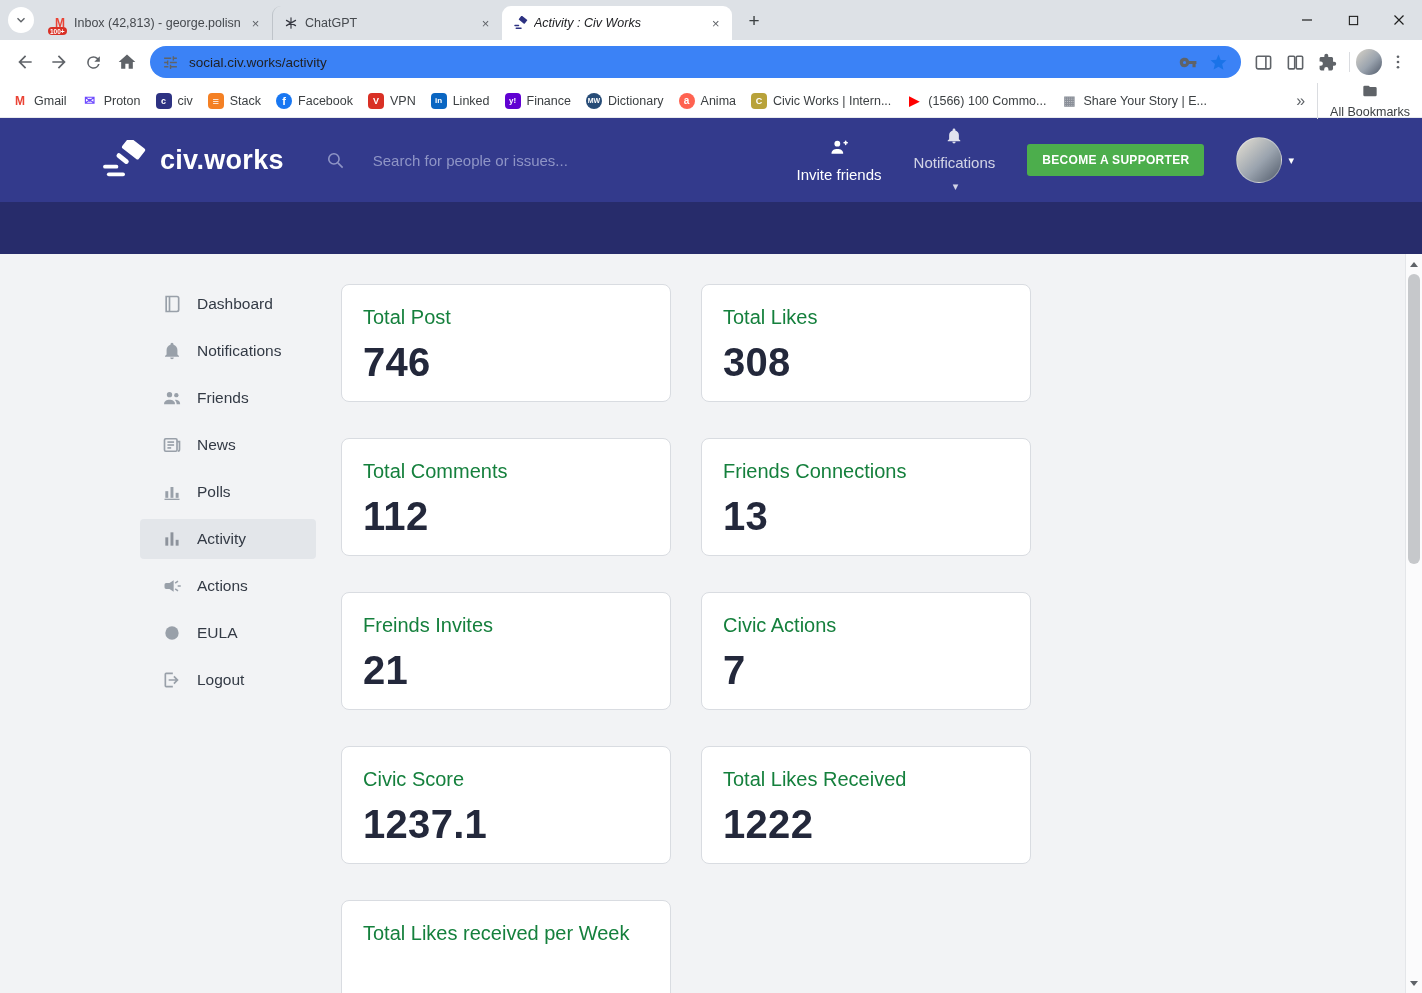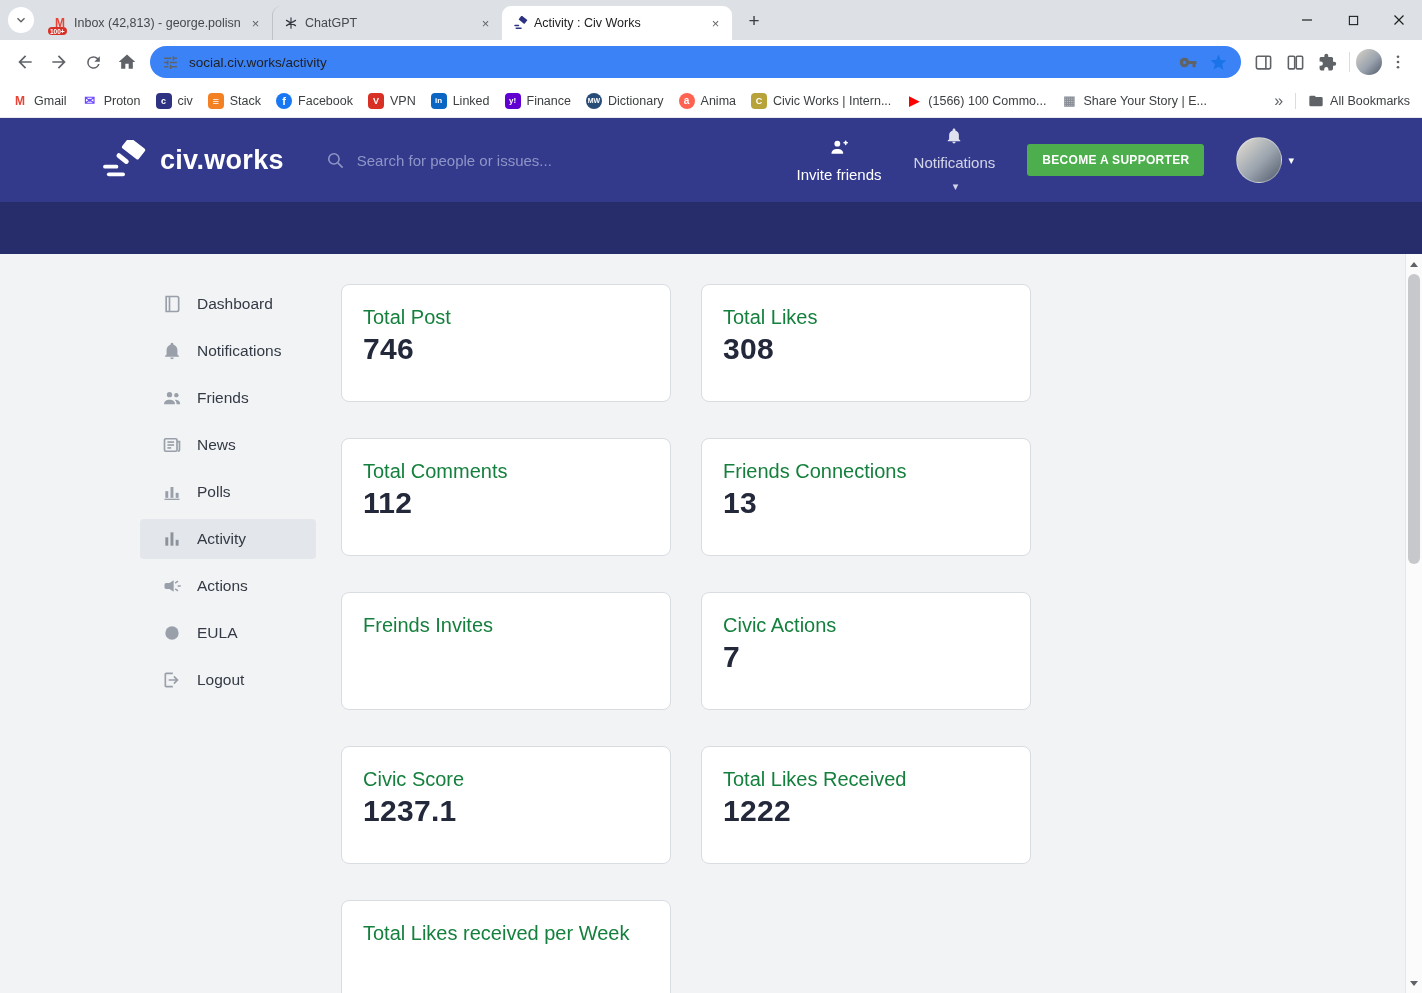--- a/index.html
+++ b/index.html
@@ -6,21 +6,21 @@
   html,body { width:1422px; height:993px; overflow:hidden; }
   body { font-family:"Liberation Sans", sans-serif; background:#f2f3f5; position:relative; }
   .ctr { display:flex; align-items:center; justify-content:center; }
 
   
   .tabstrip { height:40px; background:#dde1e6; display:flex; align-items:flex-end; padding-left:6px; }
   .tabsearch { width:26px; height:26px; border-radius:50%; background:#fff; margin:0 8px 7px 2px; cursor:pointer; }
   .tab { width:230px; height:34px; display:flex; align-items:center; padding:0 8px 0 10px; border-radius:9px 9px 0 0; color:#45494e; font-size:12.5px; position:relative; }
   .tab.active { background:#fff; color:#202124; }
   .tab + .tab { border-left:1px solid #bfc4ca; }
-  .tab.active { border-left:none; }
+  .tab.active { border-left:none;font-style:italic; }
   .tlabel { flex:1; white-space:nowrap; overflow:hidden; margin:0 6px; }
   .tclose { width:17px; height:17px; border-radius:50%; font-size:13px; color:#5f6368; flex-shrink:0; }
   .fav { width:16px; height:16px; flex-shrink:0; position:relative; display:flex; align-items:center; justify-content:center; }
   .gm { color:#ea4335; font-weight:800; font-size:12px; }
   .gmbadge { position:absolute; left:-4px; bottom:-4px; background:#d93025; color:#fff; font-size:6.5px; font-weight:700; border-radius:4px; padding:0.5px 2px; line-height:7px; }
   .newtab { width:28px; height:28px; margin:0 0 5px 8px; font-size:19px; color:#3c4043; cursor:pointer; }
   .wincontrols { margin-left:auto; display:flex; align-self:flex-start; height:40px; }
   .wc { width:46px; height:40px; }
 
   .toolbar { height:44px; background:#fff; display:flex; align-items:center; padding:0 8px; }
@@ -42,27 +42,27 @@
   .f4 { background:#1877f2; border-radius:50%; font-size:11px; }
   .f5 { background:#d93025; }
   .f6 { background:#0a66c2; font-size:8px; }
   .f7 { background:#6001d2; font-size:8px; }
   .f8 { background:#274c77; border-radius:50%; font-size:7px; }
   .f9 { background:#ff6250; border-radius:50%; font-size:10px; }
   .f10 { background:#b8a23a; }
   .f11 { background:transparent; color:#f00; font-size:13px; }
   .f12 { background:transparent; color:#8a8f98; font-size:13px; }
   .bmmore { font-size:16px; color:#5f6368; margin-left:auto; padding:0 8px; cursor:pointer; }
-  .allbm { display:flex; align-items:center; gap:6px; border-left:1px solid #dadce0; padding-left:12px; margin-left:4px; cursor:pointer; }
+  .allbm { display:flex; align-items:center; gap:6px; border-left:1px solid #dadce0; padding-left:12px; margin-left:4px; cursor:pointer;flex-direction:column; }
 
   
   .siteheader { height:84px; background:#333a8c; display:flex; align-items:center; padding:0 128px 0 100px; }
   .brand { display:flex; align-items:center; gap:10px; cursor:pointer; }
   .brandtext { color:#fff; font-size:27px; font-weight:700; letter-spacing:0.3px; }
-  .sitesearch { display:flex; align-items:center; gap:12px; margin-left:42px; flex:1; }
+  .sitesearch { display:flex; align-items:center; gap:28px; margin-left:42px; flex:1; }
   .sitesearch input { background:transparent; border:none; outline:none; color:#fff; font-size:15px; width:320px; font-family:"Liberation Sans", sans-serif; }
   .sitesearch input::placeholder { color:#8f95c6; }
   .headright { display:flex; align-items:center; gap:32px; }
   .headlink { display:flex; align-items:center; gap:9px; color:#fff; font-size:15px; cursor:pointer;flex-direction:column; }
   .headlink.dim { color:rgba(255,255,255,0.78); }
   .caret { font-size:11px; margin-left:2px; }
   .supporter { background:#4cae4c; color:#fff; border:none; font-size:12px; font-weight:700; letter-spacing:0.3px; padding:9px 15px; border-radius:3px; cursor:pointer; font-family:"Liberation Sans", sans-serif; }
   .avatar-lg { width:46px; height:46px; border-radius:50%; background:linear-gradient(135deg,#e6e1d4,#9aa3ae 55%,#4e5868); border:1px solid rgba(255,255,255,0.35); cursor:pointer; }
 
   .siteband { height:52px; background:#272c6b; }
@@ -73,21 +73,21 @@
   .menuitem { display:flex; align-items:center; gap:15px; height:40px; padding:0 10px 0 22px; margin-bottom:7px; border-radius:4px; font-size:15.5px; color:#333a45; cursor:pointer; }
   .menuitem.active { background:#e3e6ea; }
   .micon { width:20px; height:20px; flex-shrink:0; display:flex; }
   .micon svg { width:20px; height:20px; }
 
   .main { margin-left:25px; width:692px; }
   .pagetitle { font-size:22px; font-weight:500; color:#2c3242; letter-spacing:0.2px; margin:3px 0 18px; }
   .cards { display:grid; grid-template-columns:330px 330px; column-gap:30px; row-gap:36px; }
   .card { background:#fff; border:1px solid #d9dce1; border-radius:8px; height:118px; padding:21px 21px; }
   .clabel { font-size:20px; color:#15803d; }
-  .cvalue { font-size:30px; font-weight:700; color:#23283b; margin-top:3px; letter-spacing:0.3px; }
+  .cvalue { font-size:40px; font-weight:700; color:#23283b; margin-top:11px; letter-spacing:0.3px; }
 
   
   .scrollbar { position:absolute; top:254px; right:0; width:17px; height:739px; background:#fbfbfc; border-left:1px solid #e4e6e9; }
   .sb-up, .sb-down { position:absolute; left:0; width:16px; height:16px; display:flex; align-items:center; justify-content:center; cursor:pointer; }
   .sb-up { top:2px; } .sb-down { bottom:2px; }
   .tri-up { width:0; height:0; border-left:4px solid transparent; border-right:4px solid transparent; border-bottom:5px solid #5f6368; }
   .tri-down { width:0; height:0; border-left:4px solid transparent; border-right:4px solid transparent; border-top:5px solid #5f6368; }
   .sb-thumb { position:absolute; top:20px; left:2px; width:12px; height:290px; background:#c6c8cb; border-radius:6px; cursor:pointer; }
 </style>
 </head>
@@ -432,20 +432,21 @@
       <div class="card">
         <div class="clabel">Total Comments</div>
         <div class="cvalue">112</div>
       </div>
       <div class="card">
         <div class="clabel">Friends Connections</div>
         <div class="cvalue">13</div>
       </div>
       <div class="card">
         <div class="clabel">Freinds Invites</div>
+        <div class="cvalue">21</div>
       </div>
       <div class="card">
         <div class="clabel">Civic Actions</div>
         <div class="cvalue">7</div>
       </div>
       <div class="card">
         <div class="clabel">Civic Score</div>
         <div class="cvalue">1237.1</div>
       </div>
       <div class="card">

